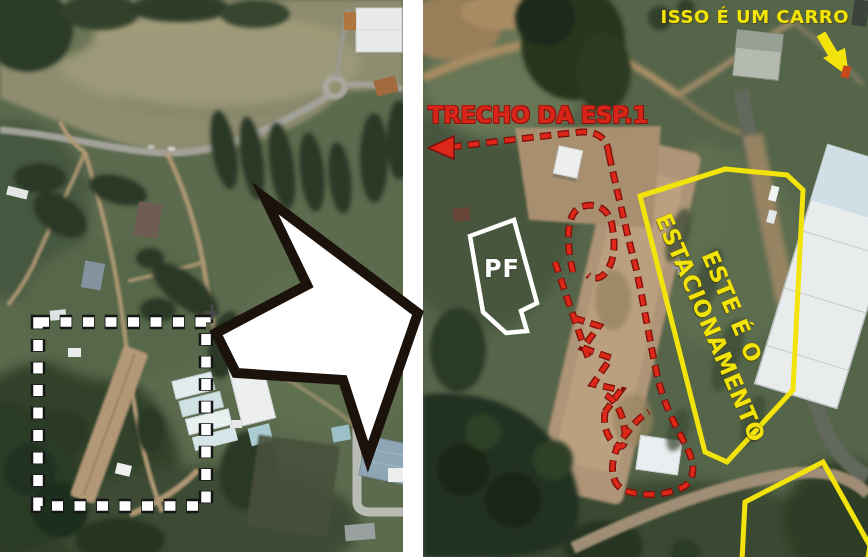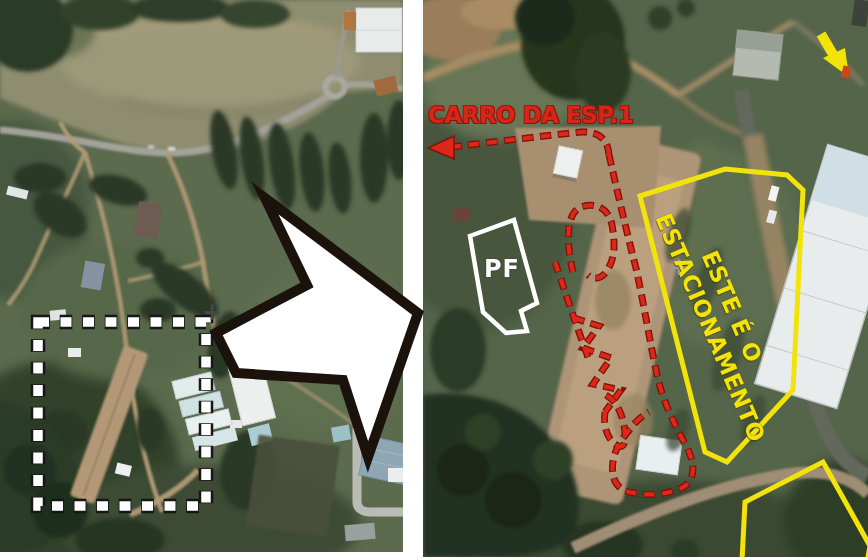--- a/index.html
+++ b/index.html
@@ -330,21 +330,22 @@
 
       <g>
         <line x1="398" y1="34" x2="411" y2="56" stroke-width="10" stroke="#f2e40a"></line>
         <polygon points="400,58 422,48 426,77" fill="#f2e40a"></polygon>
       </g>
       <rect x="419" y="66" width="8" height="12" transform="rotate(14 423 72)" fill="#c8481a"></rect>
 
       <text class="cross" x="256" y="275" text-anchor="middle" fill="#9a9a9a">+</text>
     </svg>
 
-    <div class="label label-trecho">CARRO DA ESP.1</div>
+    <div class="label label-trecho">TRECHO DA ESP.1</div>
+    <div class="label label-carro">ISSO É UM CARRO</div>
     <div class="label label-estacionamento">ESTE É O ESTACIONAMENTO</div>
     <div class="label label-pf">PF</div>
   </div>
 
   <svg class="big-arrow-svg" width="868" height="560" viewBox="0 0 868 560">
     <polygon class="big-arrow" points="265,198 418,313 368,457 343,380 236,373 216,333 307,285" fill="#ffffff"></polygon>
   </svg>
 </div>
 
 </body></html>

